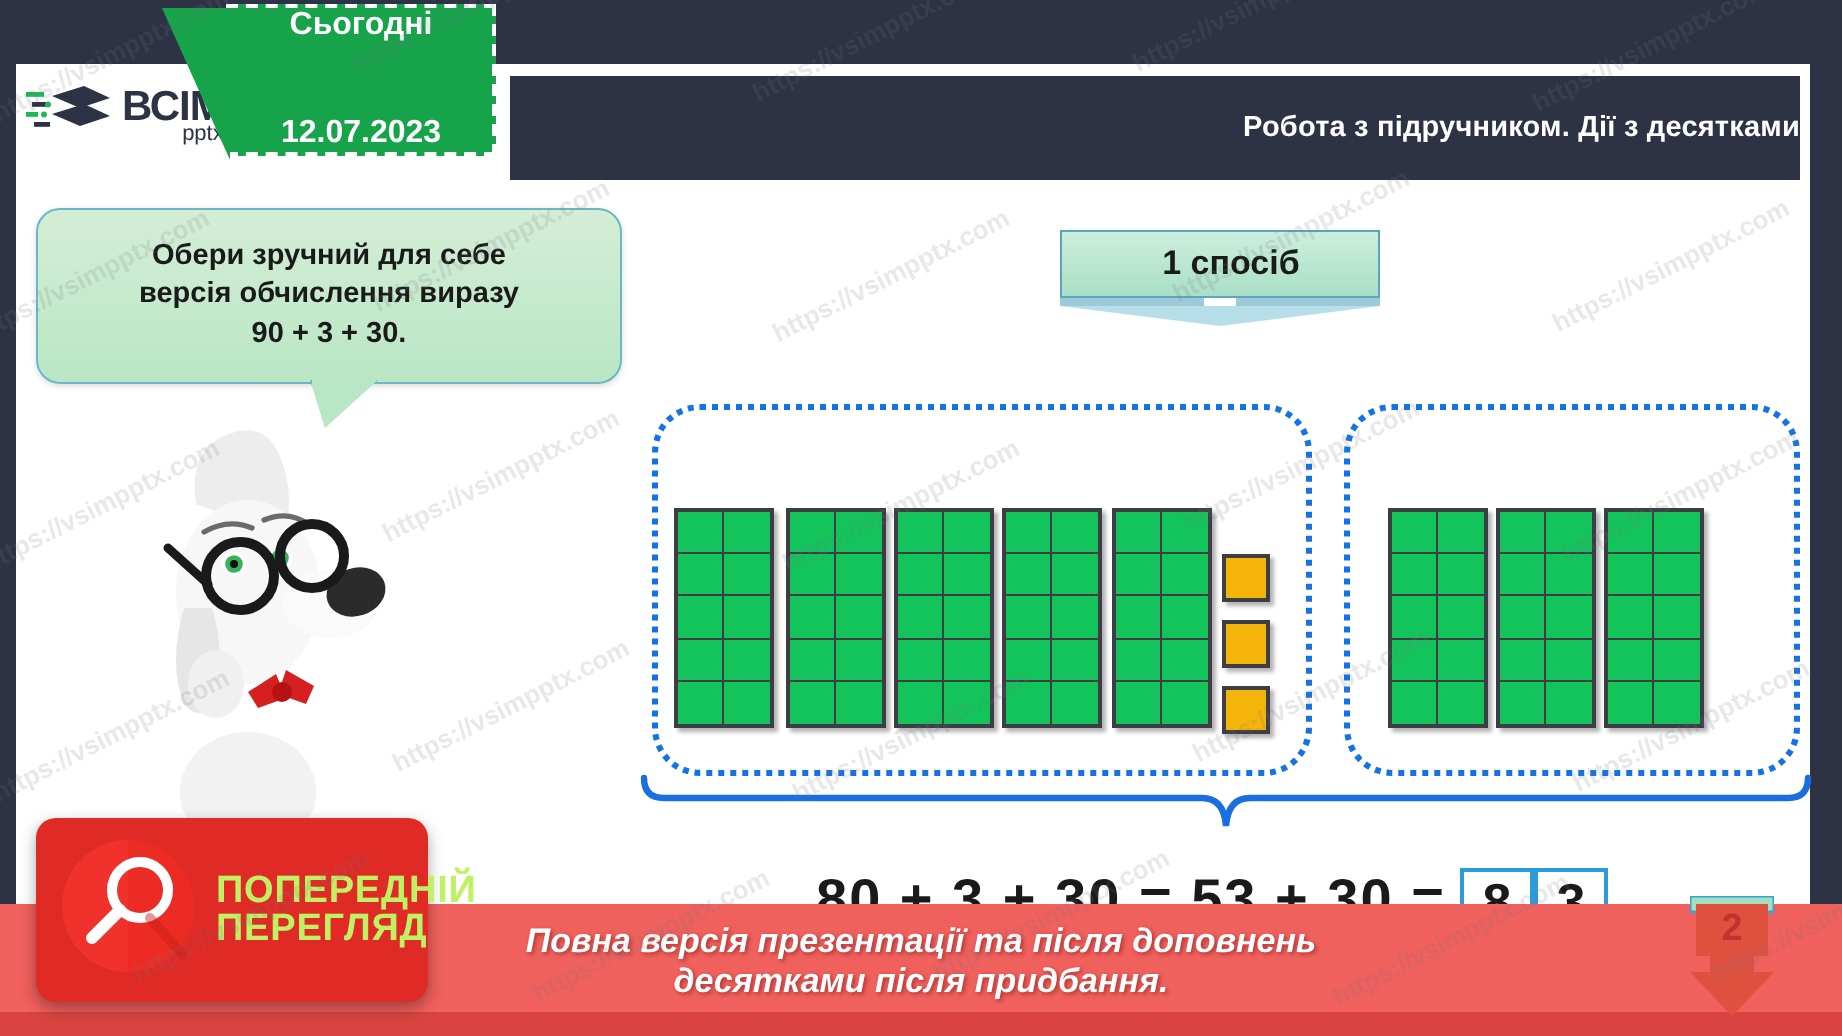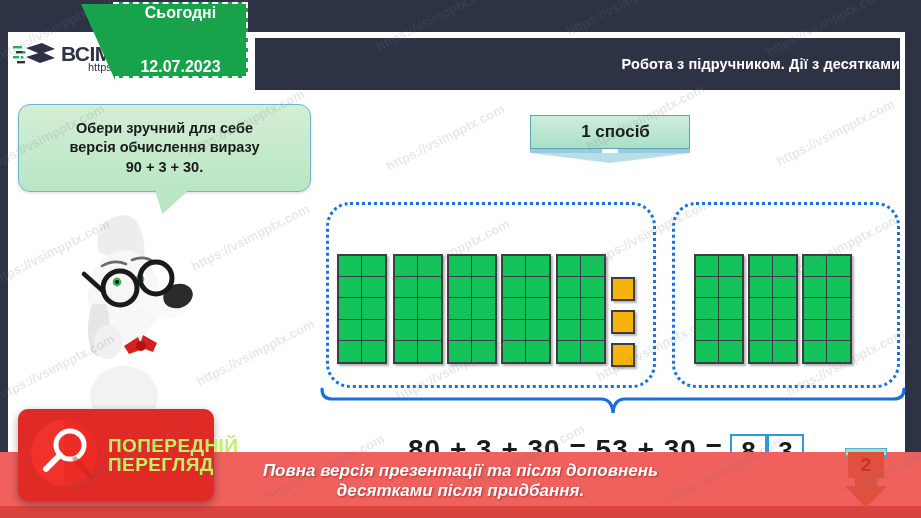--- a/index.html
+++ b/index.html
@@ -274,21 +274,21 @@
         <rect x="1" y="6" width="9" height="2.4" fill="#1db954"></rect>
         <rect x="4" y="11" width="7" height="2.4" fill="#2e3245"></rect>
         <rect x="1" y="16" width="6" height="2.4" fill="#1db954"></rect>
         <rect x="5" y="21" width="8" height="2.4" fill="#2e3245"></rect>
         <circle cx="12" cy="12.2" r="1.5" fill="#1db954"></circle>
         <circle cx="10" cy="17.2" r="1.5" fill="#1db954"></circle>
       </svg>
     </span>
     <span class="logo-text">
       <span class="logo-name">ВСІМ</span>
-      <span class="logo-sub">https</span>
+      <span class="logo-sub">pptx</span>
     </span>
   </div>
 
   <div class="date-badge">
     <span>Сьогодні</span>
     <span>12.07.2023</span>
   </div>
 
   <div class="header-bar">
     <div class="header-title">Робота з підручником. Дії з десятками</div>

